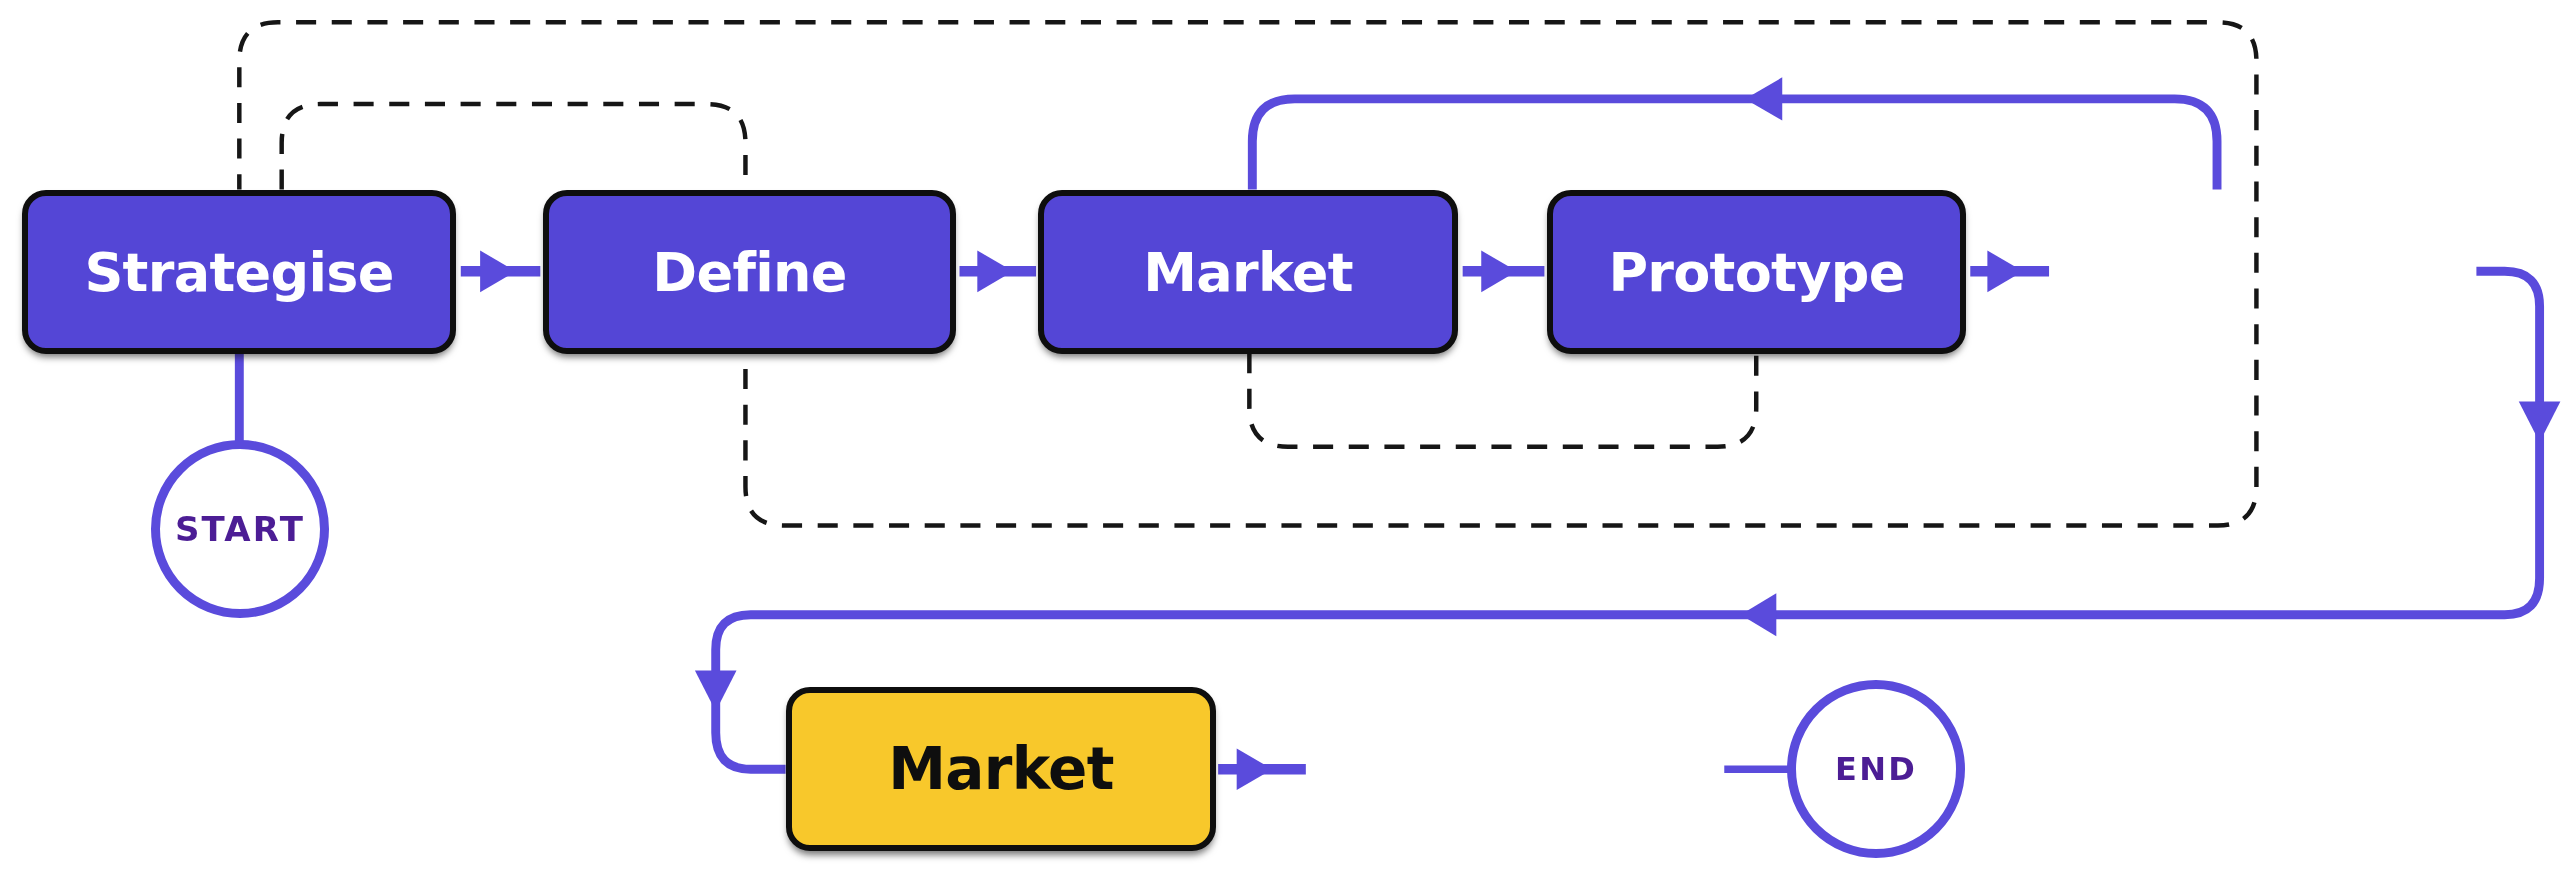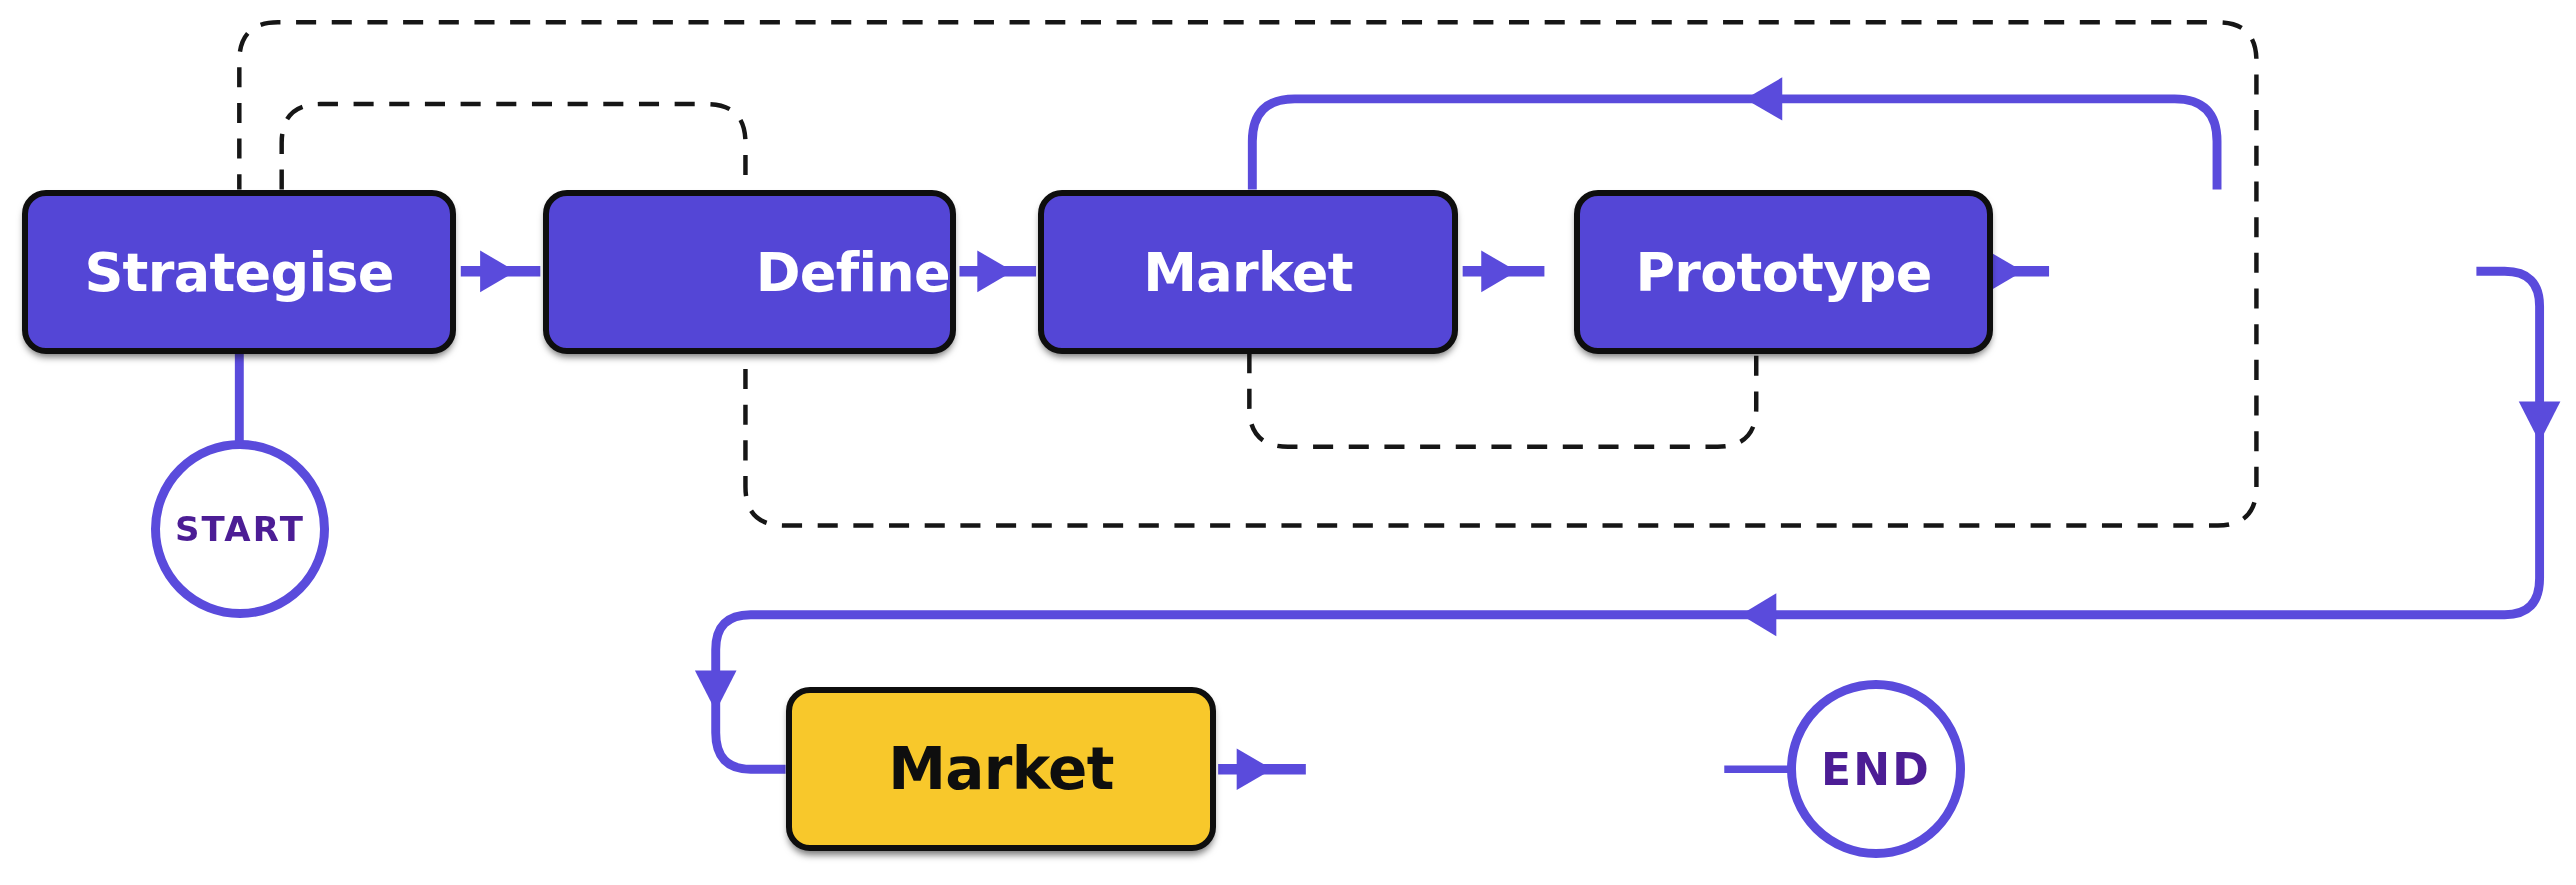--- a/index.html
+++ b/index.html
@@ -30,21 +30,21 @@
     box-sizing:border-box;
     border:9.7px solid #5A4BDC;
     border-radius:50%;
     background:#ffffff;
     display:flex;align-items:center;justify-content:center;
     color:#4c1d95;
     font-weight:bold;
     letter-spacing:2.2px;
   }
   .terminal.start{font-size:34px;}
-  .terminal.end{font-size:44px;}
+  .terminal.end{font-size:32px;}
 </style>
 </head>
 <body>
 
 <div class="stage">
 
   <svg class="layer" viewBox="0 0 3466 1192">
 
     <path d="M 379 255 V 192 Q 379 140 431 140 H 951 Q 1003 140 1003 192 V 655 Q 1003 707 1055 707
              H 2984 Q 3036 707 3036 655 V 82 Q 3036 30 2984 30 H 374 Q 322 30 322 82 V 255" fill="none" stroke="#161616" stroke-width="6" stroke-dasharray="27 21"></path>
@@ -83,29 +83,29 @@
       <line x1="1639" y1="1035" x2="1757" y2="1035" stroke="#5A4BDC" stroke-width="14"></line>
       <polygon points="1712,1035 1664,1007 1664,1063" fill="#5A4BDC"></polygon>
     </g>
     <line x1="2320" y1="1035" x2="2407" y2="1035" stroke="#5A4BDC" stroke-width="10"></line>
   </svg>
 
   <div class="node stage-node" style="left:22px;top:190px;width:434px;height:164px;">
     <span>Strategise</span>
   </div>
 
-  <div class="node stage-node" style="left:543px;top:190px;width:413px;height:164px;justify-content:flex-end;">
+  <div class="node stage-node" style="left:543px;top:190px;width:413px;height:164px;">
     <span>Define</span>
   </div>
 
   <div class="node stage-node" style="left:1038px;top:190px;width:420px;height:164px;">
     <span>Market</span>
   </div>
 
-  <div class="node stage-node" style="left:1547px;top:190px;width:419px;height:164px;margin-left:27px;">
+  <div class="node stage-node" style="left:1547px;top:190px;width:419px;height:164px;">
     <span>Prototype</span>
   </div>
 
 
   <div class="node outcome-node" style="left:786px;top:687px;width:430px;height:164px;">
     <span>Market</span>
   </div>
 
 
   <div class="terminal start" style="left:151px;top:440px;">

